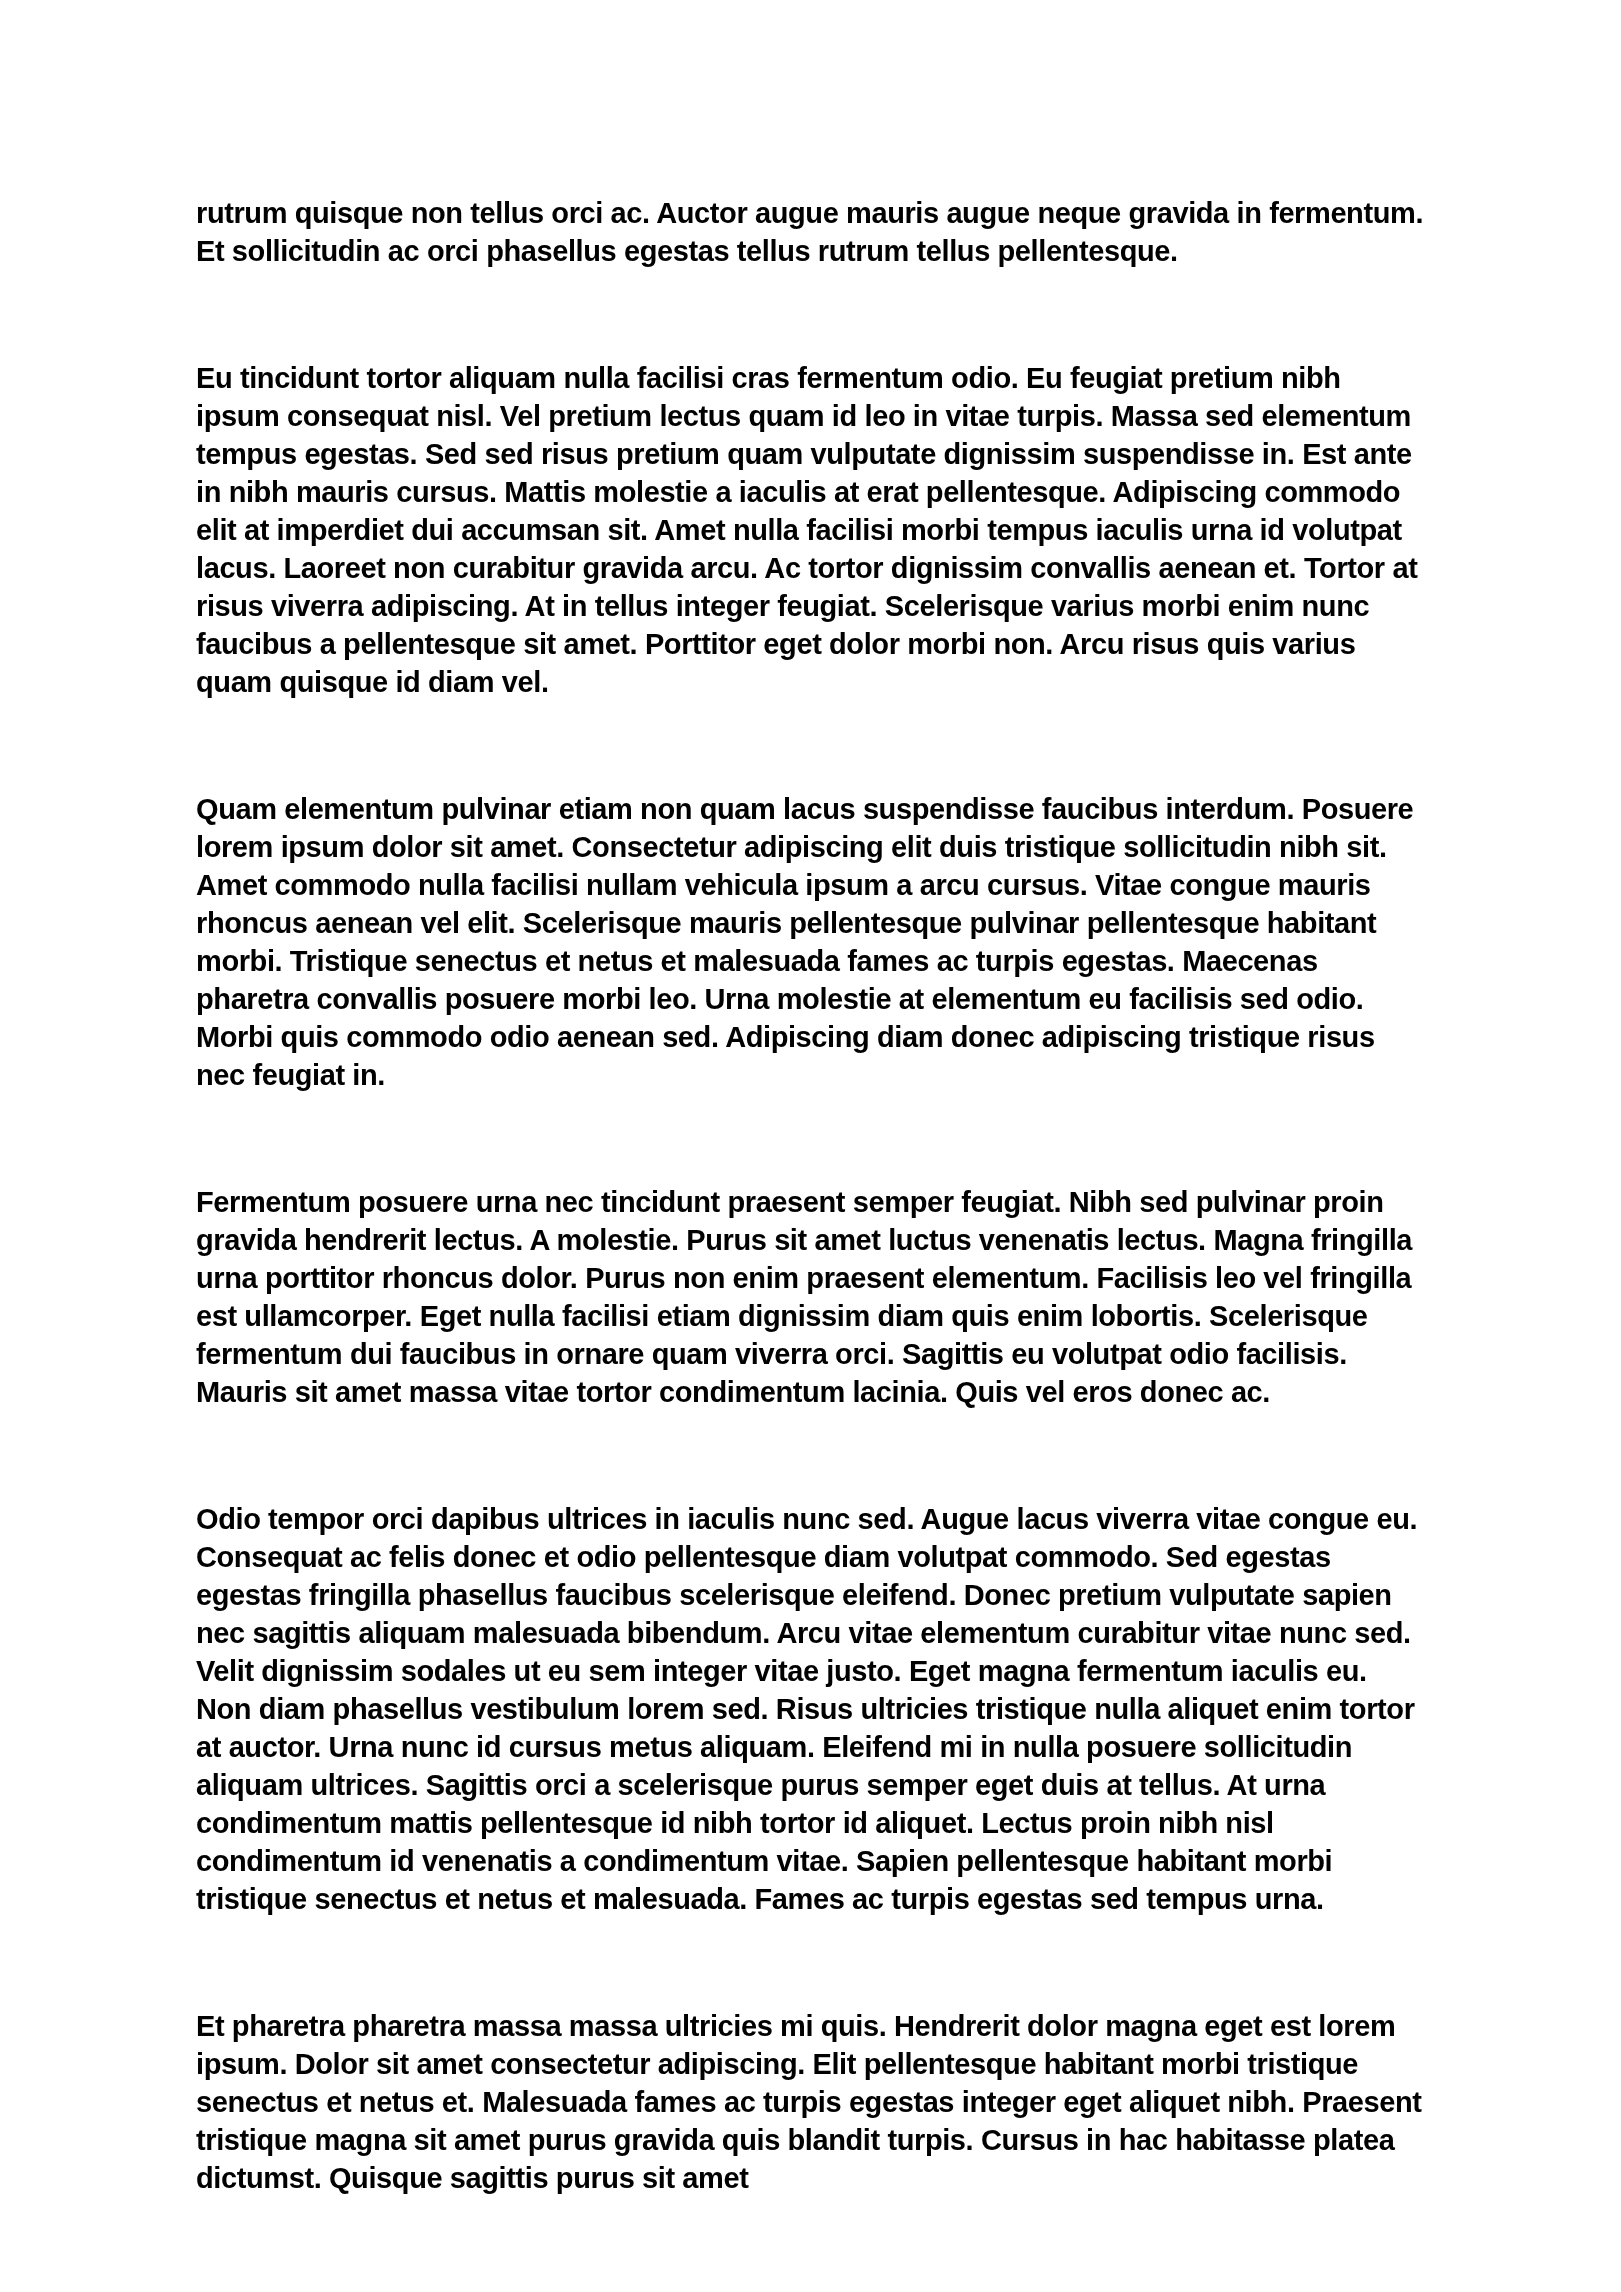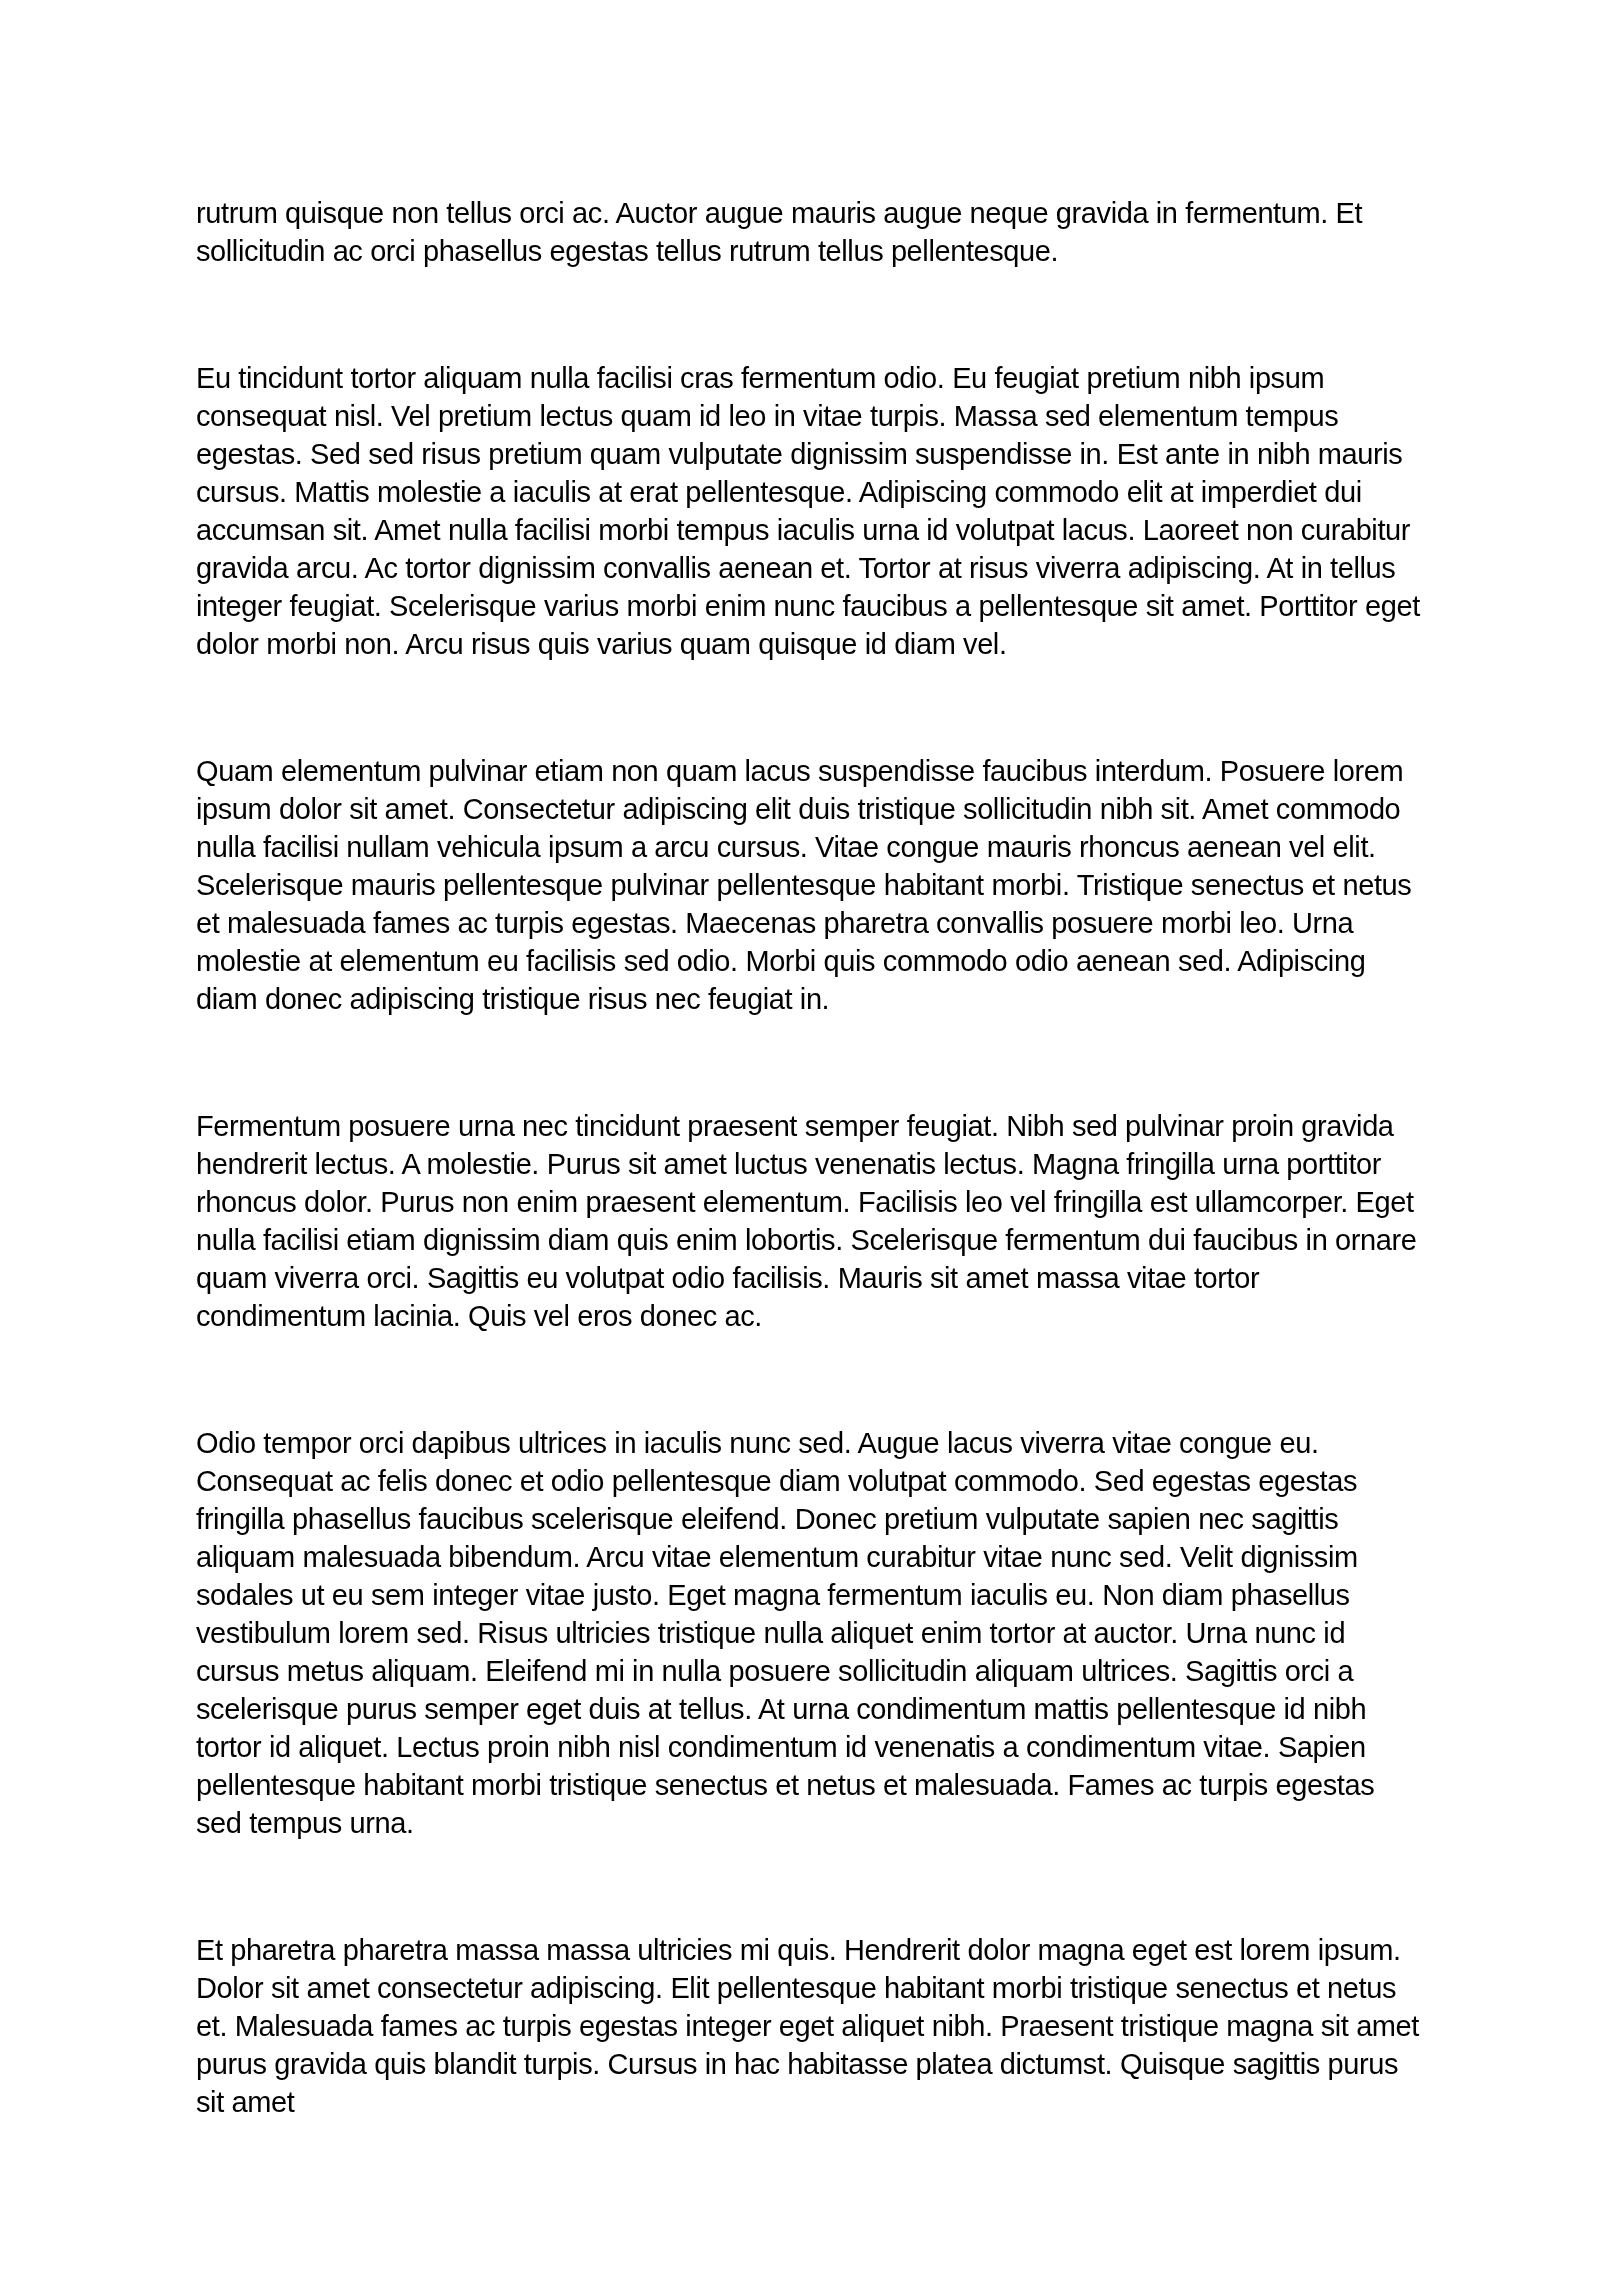--- a/index.html
+++ b/index.html
@@ -13,20 +13,21 @@
     overflow: hidden;
   }
   .page {
     box-sizing: border-box;
     width: 1621px;
     height: 2293px;
     padding: 194px 196px 0 196px;
     background: var(--page_background, #ffffff);
     font-family: "Liberation Sans", "DejaVu Sans", sans-serif;
     color: var(--text, #000000);
+    font-weight: bold;
   }
   .page p {
     margin: 0 0 89px 0;
     width: 1229px;
     font-size: 29px;
     line-height: 38px;
     letter-spacing: -0.4px;
     text-align: left;
     word-spacing: normal;
   }

